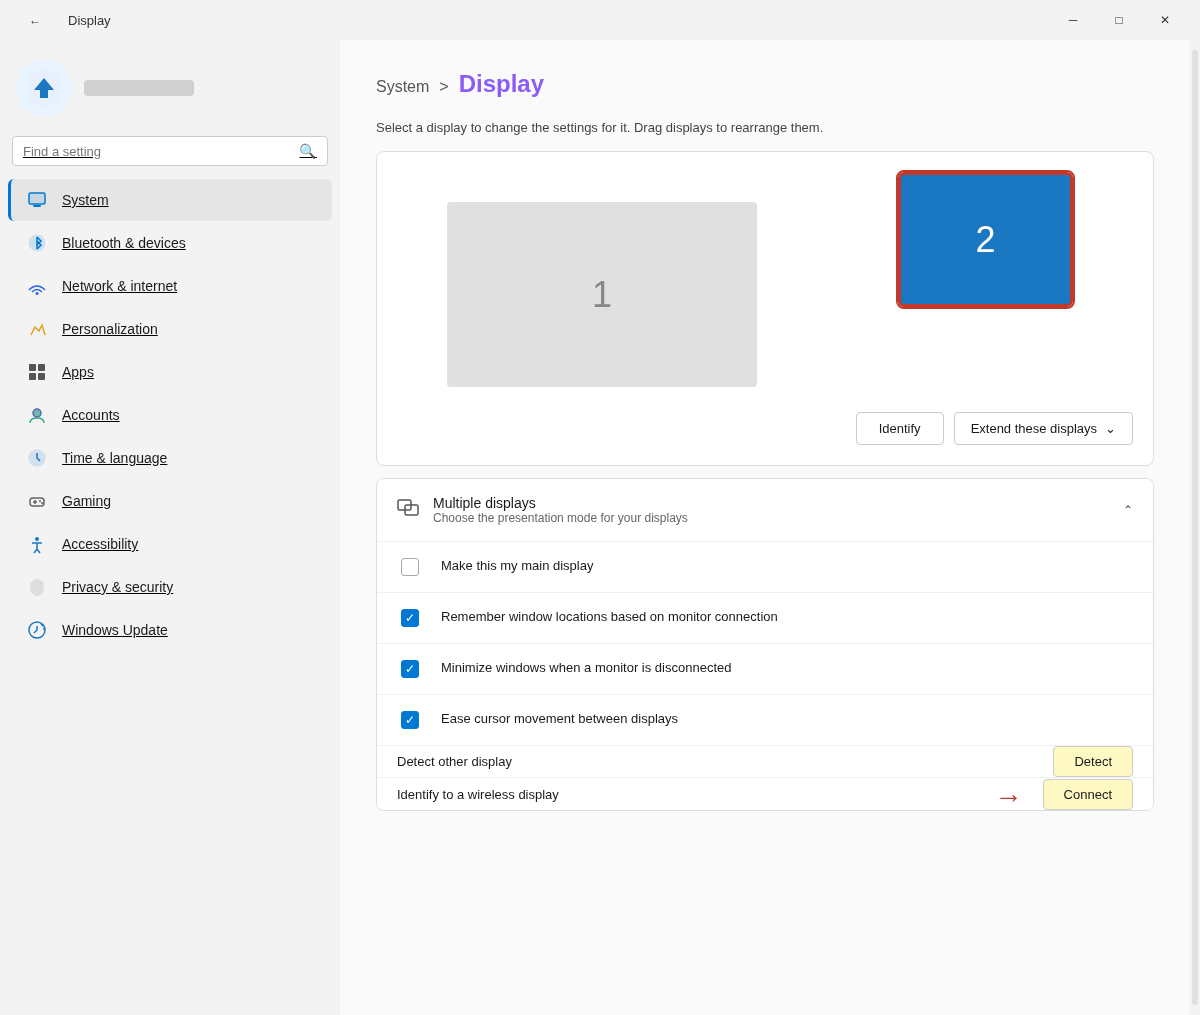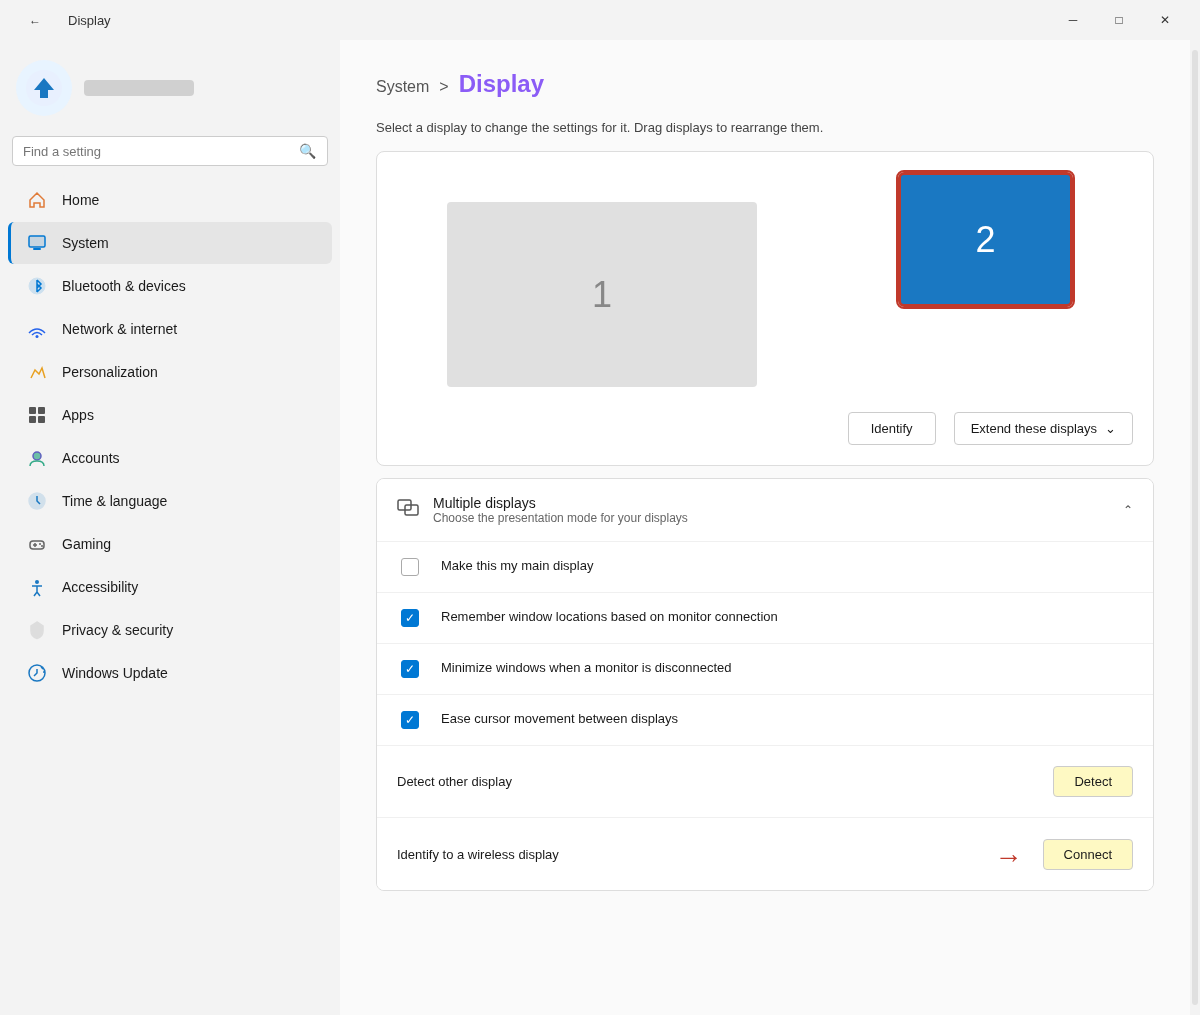--- a/index.html
+++ b/index.html
@@ -34,20 +34,21 @@
 
     
     .sidebar {
       width: 340px;
       background: #f3f3f3;
       padding: 10px 0;
       flex-shrink: 0;
       display: flex;
       flex-direction: column;
       overflow-y: auto;
+      text-decoration: underline;
     }
     .sidebar-profile {
       display: flex;
       align-items: center;
       gap: 12px;
       padding: 10px 16px 20px 16px;
     }
     .profile-icon {
       width: 56px; height: 56px;
       background: #e8f4ff;
@@ -163,21 +164,21 @@
       font-size: 36px;
       color: white;
       font-weight: 500;
       border: 3px solid #c0392b;
       outline: 2px solid #c0392b;
       z-index: 2;
     }
     .display-controls {
       display: flex;
       justify-content: flex-end;
-      gap: 18px;
+      gap: 10px;
       align-items: center;
     }
     .btn-identify {
       padding: 8px 22px;
       border: 1px solid #ccc;
       background: white;
       border-radius: 4px;
       font-size: 13px;
       cursor: pointer;
       color: #1a1a1a;
@@ -251,21 +252,21 @@
       content: '✓';
       color: white;
       font-size: 12px;
     }
 
     
     .action-row {
       display: flex;
       align-items: center;
       justify-content: space-between;
-      padding: 20px 20px;
+      padding: 0 20px;
       border-top: 1px solid #f0f0f0;
       background: white;
     }
     .action-label { font-size: 13px; color: #1a1a1a; }
     .btn-action {
       padding: 7px 20px;
       border: 1px solid #ccc;
       background: #fef9c3;
       border-radius: 4px;
       font-size: 13px;
@@ -315,28 +316,20 @@
       </div>
       <div class="profile-name"></div>
     </div>
 
     <div class="search-box">
       <input class="search-input" type="text" placeholder="Find a setting" style="">
       <span class="search-icon-span">🔍</span>
     </div>
 
     <div id="nav-list">
-        <div class="nav-item">
-          <span class="nav-icon">
-            <svg width="20" height="20" viewBox="0 0 20 20" fill="none">
-              <path d="M3 10L10 3L17 10V17H13V13H7V17H3V10Z" stroke="#e07b39" stroke-width="1.5" fill="none"></path>
-            </svg>
-          </span>
-          <span>Home</span>
-        </div>
         <div class="nav-item active">
           <span class="nav-icon">
             <svg width="20" height="20" viewBox="0 0 20 20" fill="none">
               <rect x="2" y="3" width="16" height="11" rx="1.5" stroke="#0078d4" stroke-width="1.5" fill="none"></rect>
               <rect x="6" y="15" width="8" height="2" rx="1" fill="#0078d4"></rect>
               <rect x="2" y="3" width="16" height="11" rx="1.5" fill="#1a78c2" opacity="0.15"></rect>
             </svg>
           </span>
           <span>System</span>
         </div>

